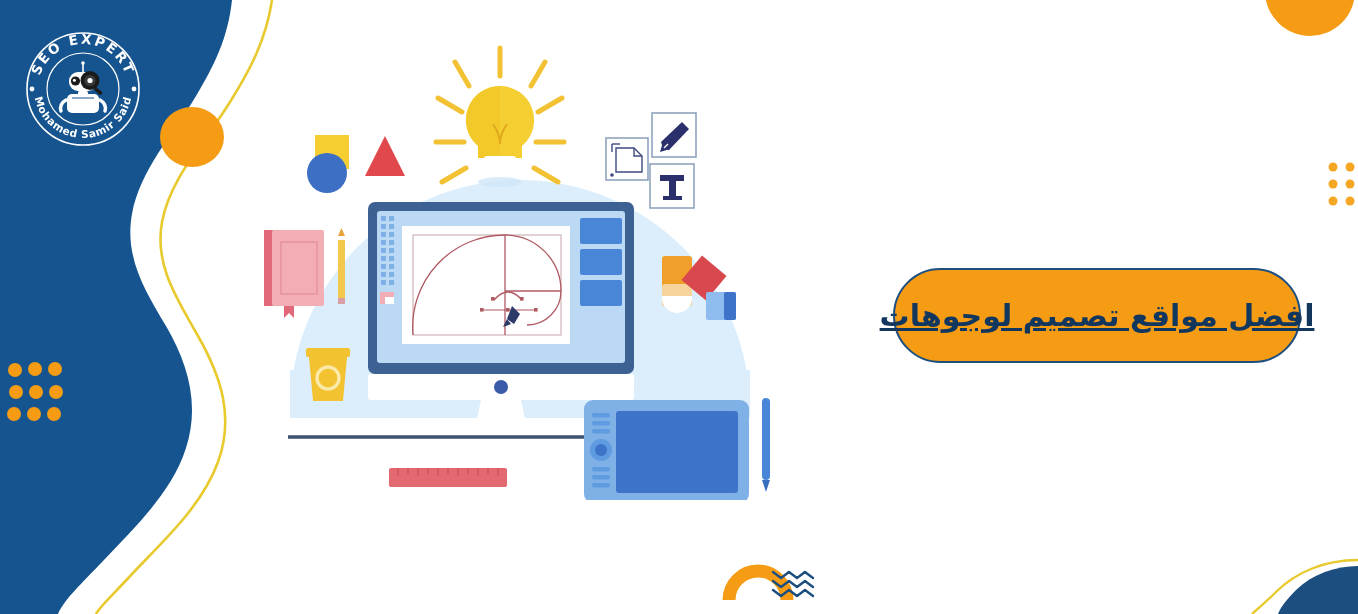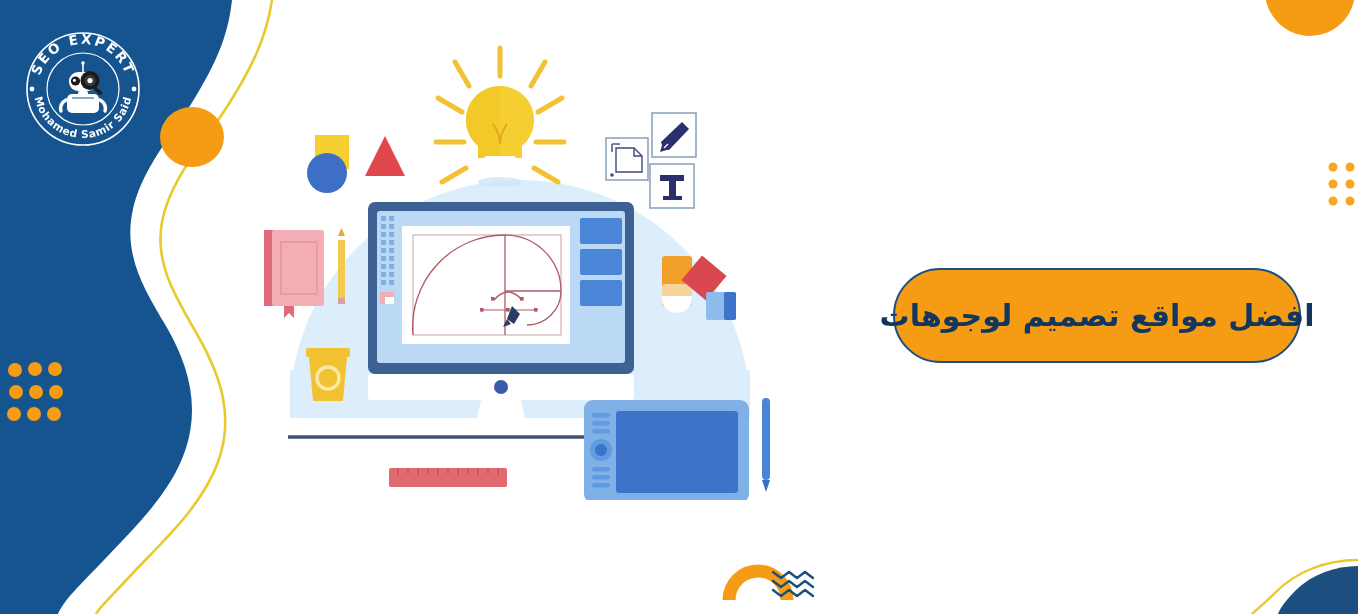--- a/index.html
+++ b/index.html
@@ -45,20 +45,21 @@
   #cta-pill-label {
     direction: rtl;
     unicode-bidi: bidi-override;
     font-size: 30px;
     font-weight: 700;
     color: #12375F;
     letter-spacing: 0px;
     white-space: nowrap;
     text-align: center;
     line-height: 1;
+    text-decoration: underline;
   }
   
   #illustration {
     position: absolute;
     left: 250px; top: 30px;
     width: 540px; height: 470px;
   }
 </style>
 </head>
 <body>

